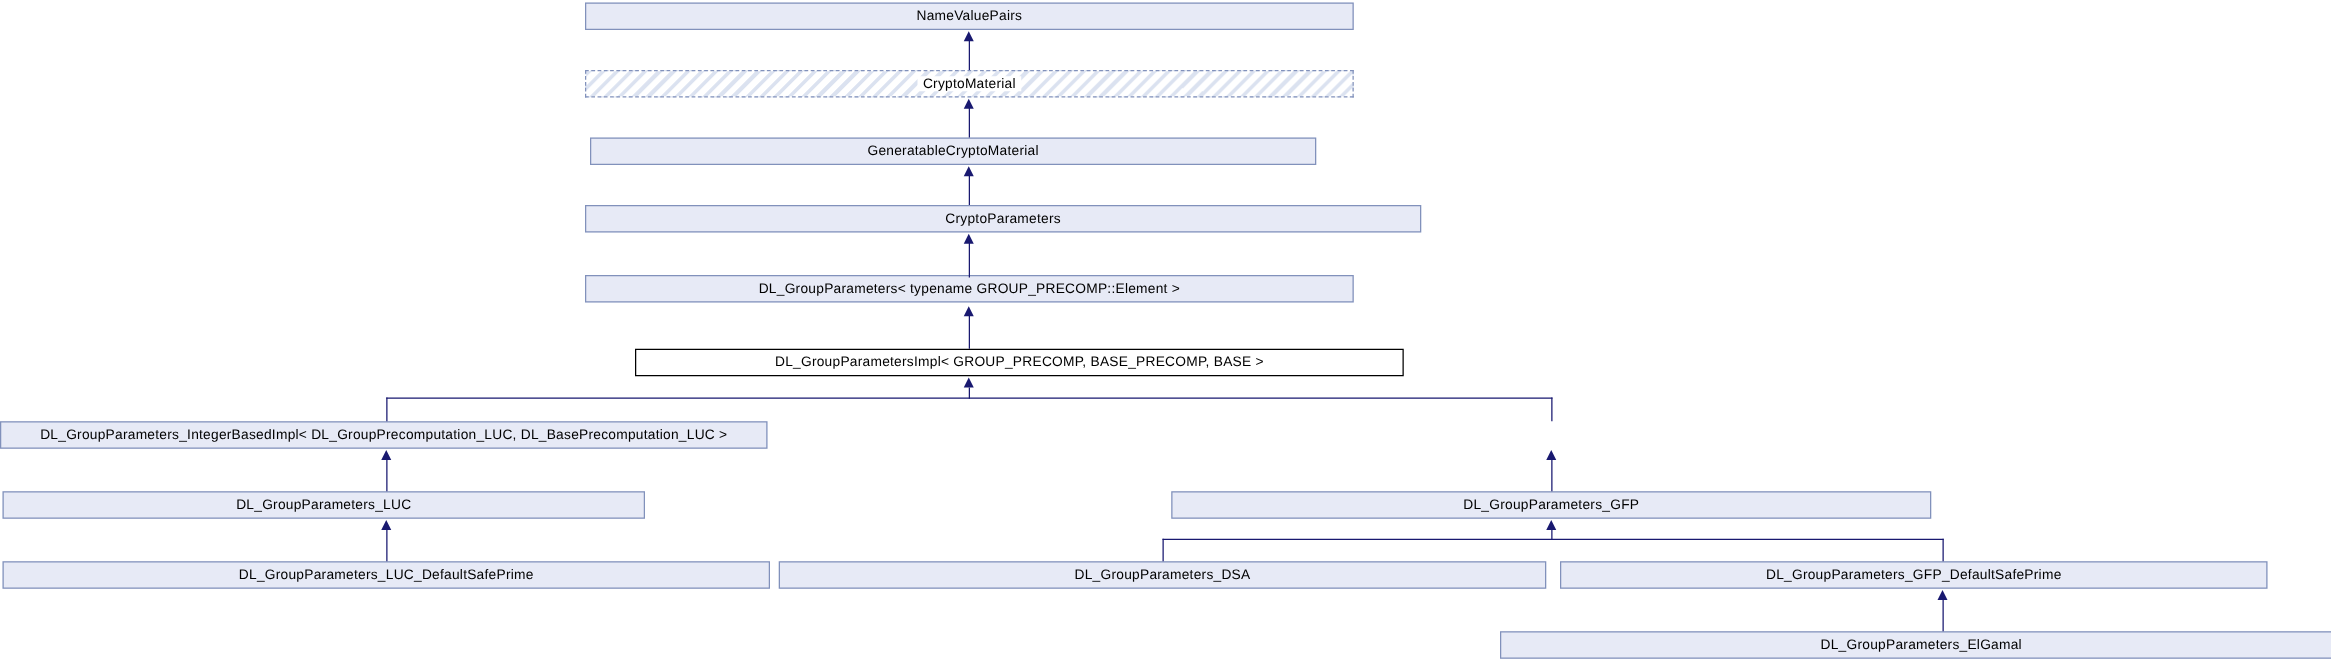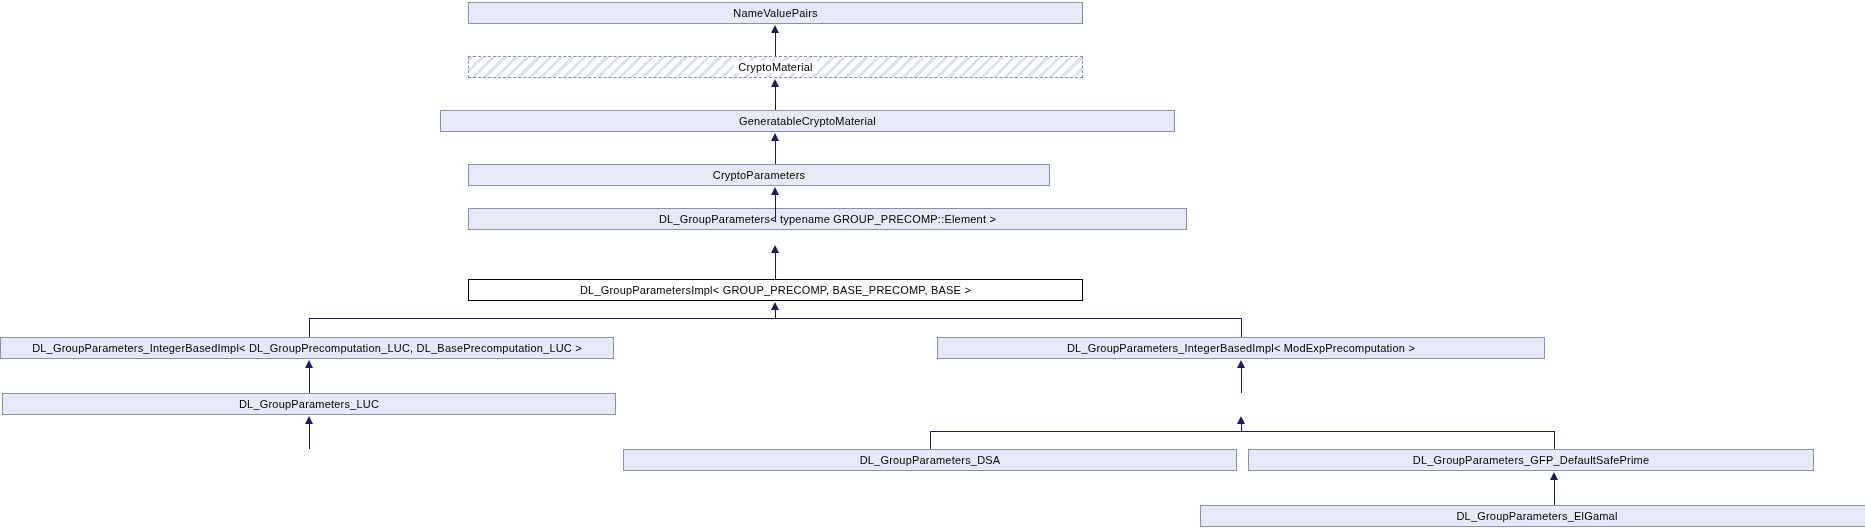--- a/index.html
+++ b/index.html
@@ -8,21 +8,21 @@
     font-family:"Liberation Sans",sans-serif;overflow:hidden;
   }
   .node{
     position:absolute;box-sizing:border-box;height:22px;
     border:1px solid #8191bb;background:#e7eaf6;
     display:flex;align-items:center;justify-content:center;
     font-size:11px;color:#000;white-space:nowrap;overflow:hidden;
     cursor:pointer;
   }
   .node .lbl{letter-spacing:0.2px;text-align:right;}
-  .node.current{border:1px solid #000000;background:#ffffff;cursor:default;}
+  .node.current{border:1px solid #000000;background:#ffffff;cursor:default;margin-left:40px;}
   .node.hatched{
     background:#ffffff repeating-linear-gradient(135deg,#dbe2f0 0px,#dbe2f0 3px,rgba(0,0,0,0) 3px,rgba(0,0,0,0) 8px);
     border:1px dashed #8191bb;
   }
   .node.hatched .lbl{background:#ffffff;padding:0 4px;}
   .vline{position:absolute;width:1px;background:#191970;}
   .hline{position:absolute;height:1px;background:#191970;}
   .arrowhead{
     position:absolute;width:0;height:0;
     border-left:4px solid rgba(0,0,0,0);
@@ -36,47 +36,50 @@
 <div class="canvas">
 
   <div class="node" style="left:468px;top:2px;width:615px">
     <span class="lbl">NameValuePairs</span>
   </div>
 
   <div class="node hatched" style="left:468px;top:56px;width:615px">
     <span class="lbl">CryptoMaterial</span>
   </div>
 
-  <div class="node" style="left:440px;top:110px;width:735px">
+  <div class="node" style="left:472px;top:110px;width:581px">
     <span class="lbl">GeneratableCryptoMaterial</span>
   </div>
 
-  <div class="node" style="left:468px;top:164px;width:582px">
+  <div class="node" style="left:468px;top:164px;width:669px">
     <span class="lbl">CryptoParameters</span>
   </div>
 
-  <div class="node" style="left:468px;top:208px;width:719px">
+  <div class="node" style="left:468px;top:220px;width:615px">
     <span class="lbl">DL_GroupParameters&lt; typename GROUP_PRECOMP::Element &gt;</span>
   </div>
 
   <div class="node current" style="left:468px;top:279px;width:615px">
     <span class="lbl">DL_GroupParametersImpl&lt; GROUP_PRECOMP, BASE_PRECOMP, BASE &gt;</span>
   </div>
 
   <div class="node" style="left:0;top:337px;width:614px">
     <span class="lbl">DL_GroupParameters_IntegerBasedImpl&lt; DL_GroupPrecomputation_LUC, DL_BasePrecomputation_LUC &gt;</span>
   </div>
-  <div class="node" style="left:937px;top:337px;width:608px">
-    <span class="lbl">DL_GroupParameters_IntegerBasedImpl&lt; ModExpPrecomputation &gt;</span>
+
+  <div class="node" style="left:2px;top:393px;width:514px">
+    <span class="lbl">DL_GroupParameters_LUC</span>
+  </div>
+  <div class="node" style="left:937px;top:393px;width:608px">
+    <span class="lbl">DL_GroupParameters_GFP</span>
   </div>
 
-  <div class="node" style="left:2px;top:393px;width:614px">
-    <span class="lbl">DL_GroupParameters_LUC</span>
+  <div class="node" style="left:2px;top:449px;width:614px">
+    <span class="lbl">DL_GroupParameters_LUC_DefaultSafePrime</span>
   </div>
-
   <div class="node" style="left:623px;top:449px;width:614px">
     <span class="lbl">DL_GroupParameters_DSA</span>
   </div>
   <div class="node" style="left:1248px;top:449px;width:566px">
     <span class="lbl">DL_GroupParameters_GFP_DefaultSafePrime</span>
   </div>
 
   <div class="node" style="left:1200px;top:505px;width:674px">
     <span class="lbl">DL_GroupParameters_ElGamal</span>
   </div>

